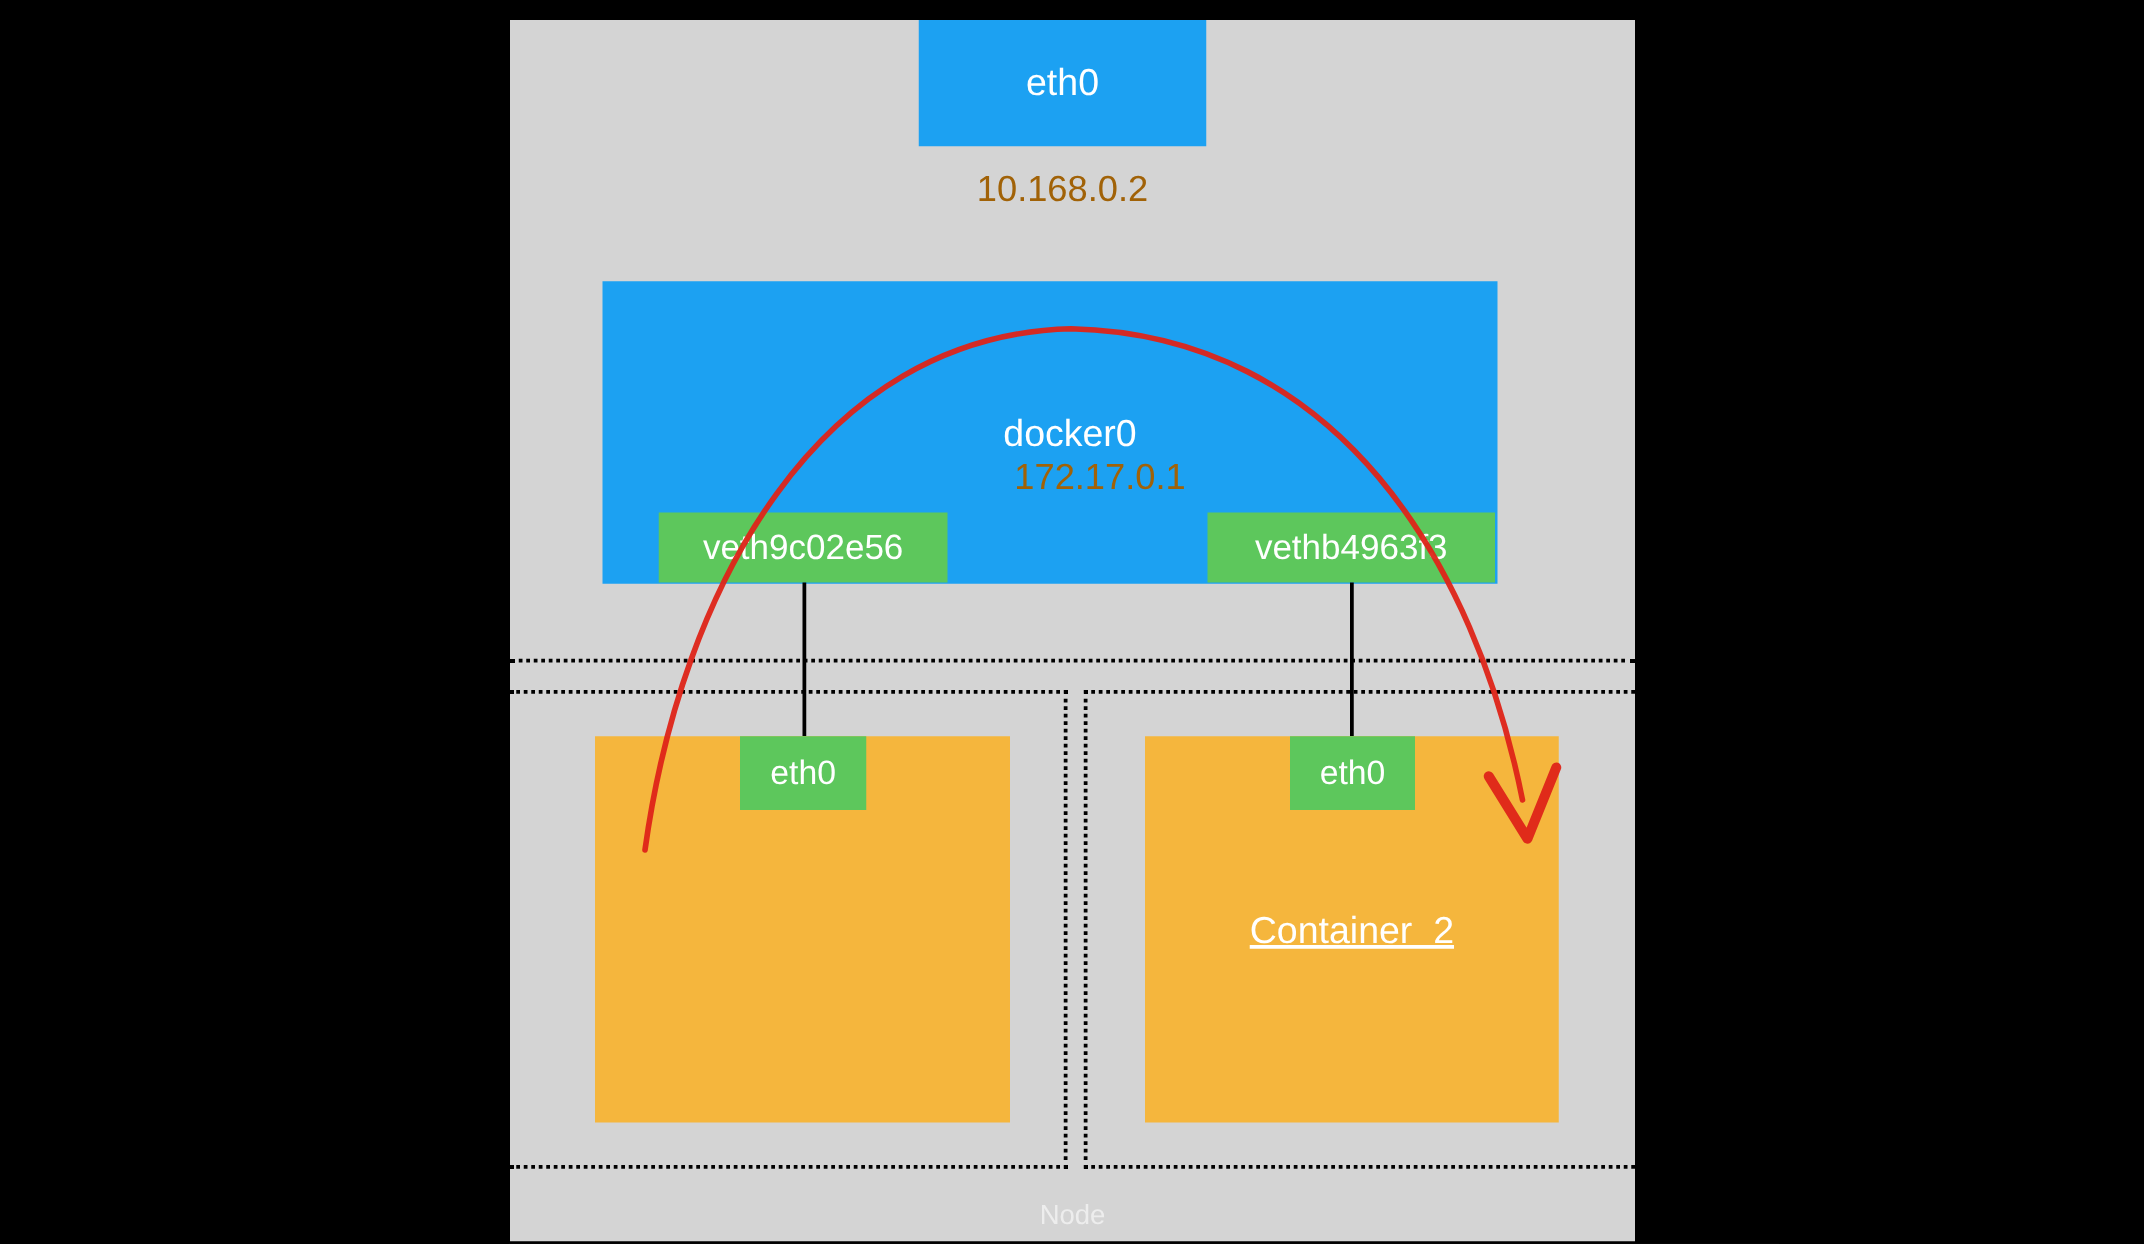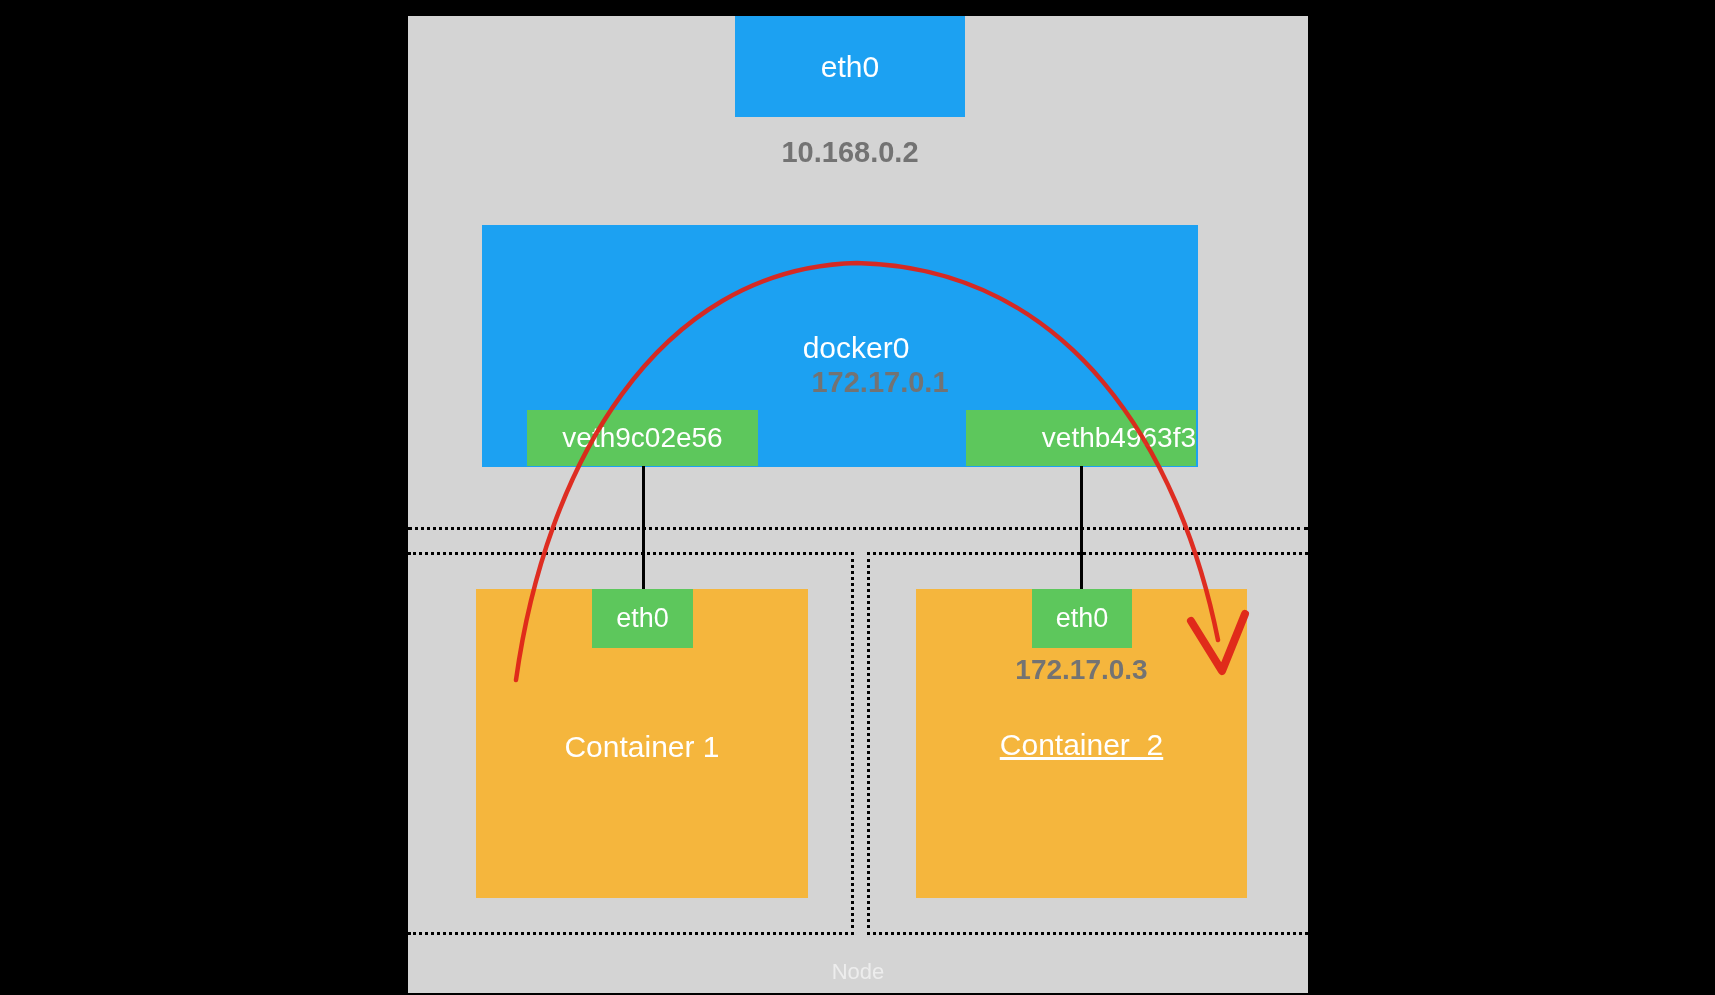--- a/index.html
+++ b/index.html
@@ -5,21 +5,21 @@
   html,body{margin:0;padding:0;background:#000;}
   .page{position:relative;width:1715px;height:995px;background:var(--c-background,#000);
         font-family:"Liberation Sans",sans-serif;overflow:hidden;}
   .abs{position:absolute;box-sizing:border-box;}
   .t{white-space:pre;text-align:center;}
   .node-area{background:var(--c-gray,#D4D4D4);}
   .blue-box{background:var(--c-blue,#1CA1F2);}
   .green-box{background:var(--c-green,#5DC75C);color:#fff;}
   .orange-box{background:var(--c-orange,#F5B63D);}
   .white-text{color:#fff;}
-  .black-text{color:#737373;font-weight:bold;}
+  .black-text{color:#a16207;}
   .conn{background:#000;}
   .dotline{border-top:3px dotted #000;height:0;}
   .ns1{border-top:3px dotted #000;border-bottom:3px dotted #000;border-right:3px dotted #000;}
   .ns2{border-top:3px dotted #000;border-bottom:3px dotted #000;border-left:3px dotted #000;}
   svg.overlay{position:absolute;left:0;top:0;pointer-events:none;}
 </style>
 </head>
 <body>
 
 <div class="page">
@@ -28,37 +28,35 @@
 
   <div class="abs blue-box t white-text" style="left:735px;top:16px;width:230px;height:101px;line-height:101px;font-size:30px;">eth0</div>
 
   <div class="abs t black-text" style="left:735px;top:134px;width:230px;line-height:36px;font-size:29px;">10.168.0.2</div>
 
   <div class="abs blue-box" style="left:482px;top:225px;width:716px;height:242px;"></div>
   <div class="abs t white-text" style="left:482px;top:330px;width:748px;line-height:36px;font-size:30px;">docker0</div>
   <div class="abs t black-text" style="left:482px;top:364px;width:716px;line-height:36px;font-size:29px;margin-left:40px;">172.17.0.1</div>
 
   <div class="abs green-box t" style="left:527px;top:410px;width:231px;height:56px;line-height:56px;font-size:28px;">veth9c02e56</div>
-  <div class="abs green-box t" style="left:966px;top:410px;width:230px;height:56px;line-height:56px;font-size:28px;text-align:right;">vethb4963f3</div>
+  <div class="abs green-box t" style="left:966px;top:410px;width:230px;height:56px;line-height:56px;font-size:28px;">vethb4963f3</div>
 
   <div class="abs dotline" style="left:408px;top:527px;width:900px;"></div>
 
   <div class="abs ns1" style="left:408px;top:552px;width:446px;height:383px;"></div>
   <div class="abs ns2" style="left:867px;top:552px;width:441px;height:383px;"></div>
 
   <div class="abs conn" style="left:642px;top:466px;width:3px;height:123px;"></div>
   <div class="abs conn" style="left:1080px;top:466px;width:3px;height:123px;"></div>
 
   <div class="abs orange-box" style="left:476px;top:589px;width:332px;height:309px;"></div>
   <div class="abs green-box t" style="left:592px;top:589px;width:101px;height:59px;line-height:59px;font-size:27px;">eth0</div>
-  <div class="abs t white-text" style="left:476px;top:729px;width:332px;line-height:36px;font-size:30px;">Container 1</div>
 
   <div class="abs orange-box" style="left:916px;top:589px;width:331px;height:309px;"></div>
   <div class="abs green-box t" style="left:1032px;top:589px;width:100px;height:59px;line-height:59px;font-size:27px;">eth0</div>
-  <div class="abs t black-text" style="left:916px;top:652px;width:331px;line-height:36px;font-size:28px;">172.17.0.3</div>
   <div class="abs t white-text" style="left:916px;top:727px;width:331px;line-height:36px;font-size:30px;text-decoration:underline;">Container  2</div>
 
   <div class="abs t" style="left:408px;top:953px;width:900px;line-height:38px;font-size:22px;color:var(--c-node_label_text,#EDEDED);">Node</div>
 
   <svg class="overlay" width="1715" height="995" viewBox="0 0 1715 995">
     <path d="M516,680 C545,470 655,268 857,263 C1070,268 1180,450 1218,640" fill="none" stroke="var(--c-red,#DE2418)" stroke-width="4.5" stroke-linecap="round" opacity="0.95"></path>
     <path d="M1191,621 L1222,671 L1245,614" fill="none" stroke="var(--c-red,#DE2418)" stroke-width="8" stroke-linecap="round" stroke-linejoin="round" opacity="0.95"></path>
   </svg>
 
 </div>

